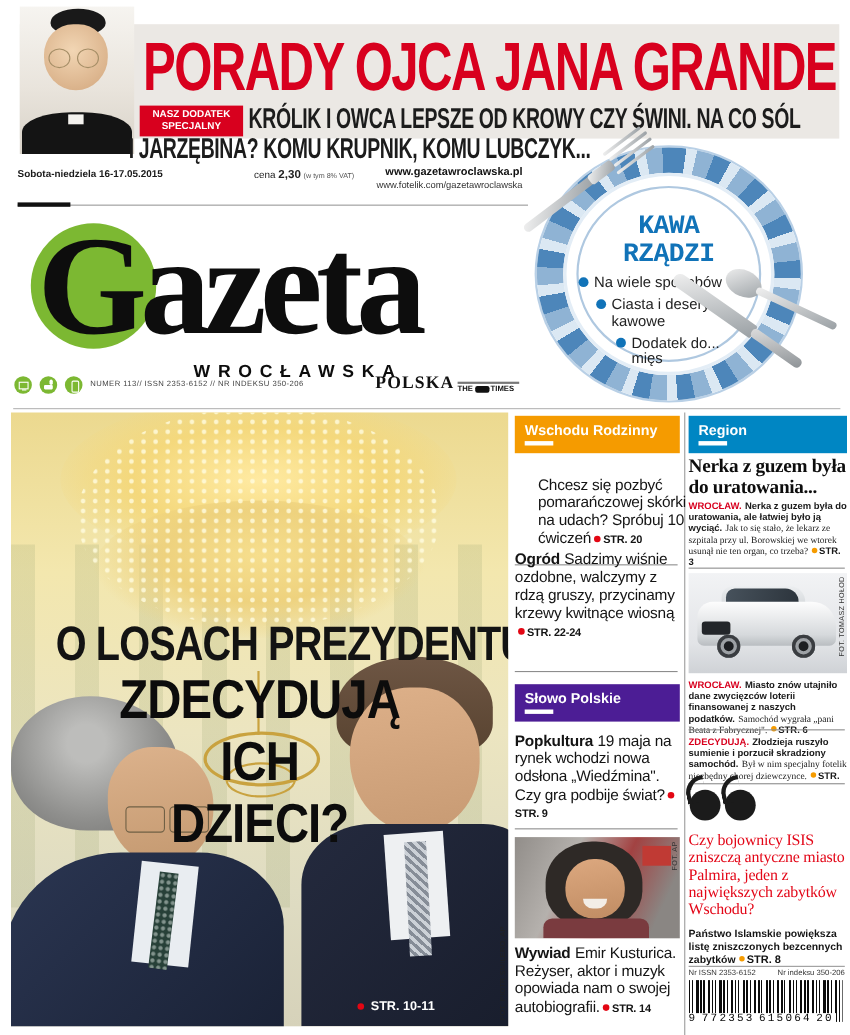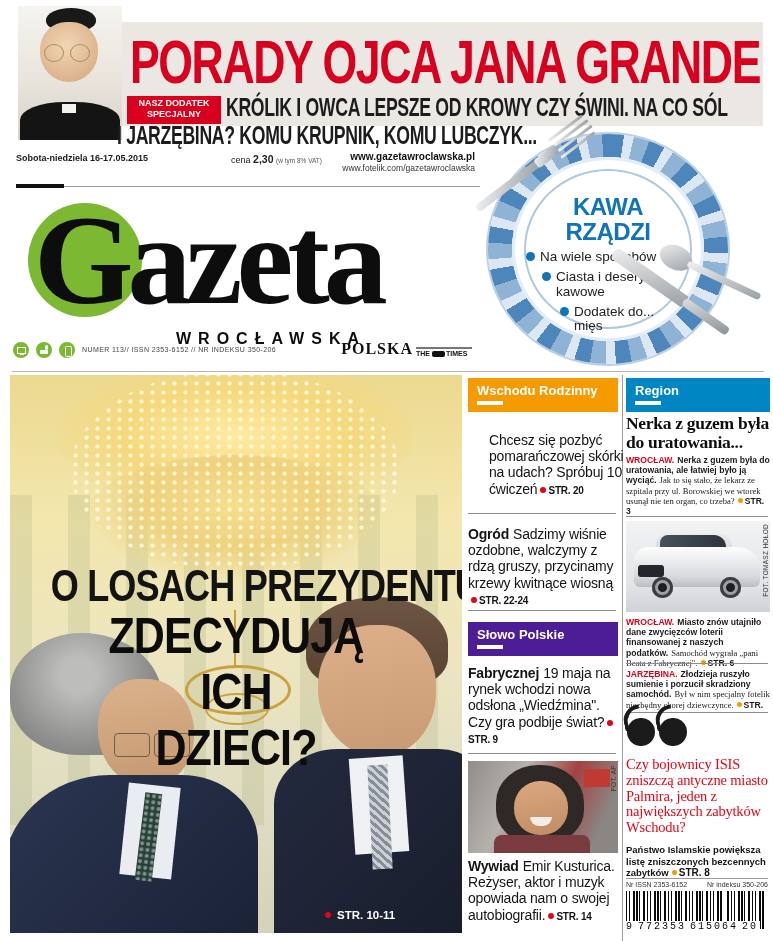--- a/index.html
+++ b/index.html
@@ -61,21 +61,21 @@
   .mast-rule{left:12px;top:371px;width:752px;height:1px;background:#b5b5b5;}
   .vline{left:622px;top:375px;width:1px;height:566px;background:#9c9c9c;}
 
   
   .plate{left:488px;top:134px;width:240px;height:230px;border-radius:50%;z-index:4;
     background:repeating-conic-gradient(#4d86ba 0 8deg,#dbe8f3 8deg 13deg,#8fb3d4 13deg 21deg);
     box-shadow:0 0 0 2px #b9d0e6;}
   .plate-in{position:absolute;left:24px;top:23px;right:24px;bottom:23px;border-radius:50%;background:#fff;
     box-shadow:inset 0 0 0 3px #e3edf6,inset 0 0 0 12px #fff,inset 0 0 0 14px rgba(77,134,186,.45);}
   .kawa{position:absolute;left:0;top:60px;width:100%;text-align:center;color:#1173b8;
-    font-size:24px;font-weight:800;line-height:1.05;letter-spacing:-.5px;z-index:6;}
+    font-size:24px;font-weight:800;line-height:1.05;letter-spacing:-.5px;z-index:6;font-family:Liberation Mono, monospace;}
   .pl-items{position:absolute;left:38px;top:116px;width:180px;z-index:6;}
   .pl-it{display:flex;gap:5px;align-items:flex-start;font-size:13.5px;color:#222;line-height:1.1;margin-bottom:5px;}
   .pl-it .pdot{flex:0 0 9px;width:9px;height:9px;border-radius:50%;background:#1173b8;margin-top:2px;}
   .pl-i2{margin-left:16px;width:120px;}
   .pl-i3{margin-left:34px;width:110px;}
   .silver{background:linear-gradient(135deg,#f0f0f0,#9aa0a4);}
   .fork{left:462px;top:150px;width:150px;height:28px;transform:rotate(-37deg);z-index:5;}
   .fk-h{position:absolute;left:0;top:10px;width:78px;height:8px;border-radius:5px;}
   .fk-n{position:absolute;left:74px;top:9px;width:26px;height:10px;border-radius:3px;}
   .fk-t{position:absolute;width:42px;height:3.4px;border-radius:2px;}
@@ -332,30 +332,30 @@
   </div>
 
   <div class="abs seclab lab-or" style="left:468px;top:378px;">
     <span>Wschodu Rodzinny</span>
     <span class="dash"></span>
   </div>
   <div class="abs mbody" style="top:432px;margin-left:21px;">
     <span>Chcesz się pozbyć pomarańczowej skórki na udach? Spróbuj 10 ćwiczeń</span><span class="ref"><i class="dot dr"></i><b>STR. 20</b></span>
   </div>
   <div class="abs hdiv" style="left:468px;top:513px;width:148px;"></div>
-  <div class="abs mbody" style="top:526px;">
+  <div class="abs mbody" style="top:500px;">
     <span class="lead">Ogród</span><span>Sadzimy wiśnie ozdobne, walczymy z rdzą gruszy, przycinamy krzewy kwitnące wiosną</span><span class="ref"><i class="dot dr"></i><b>STR. 22-24</b></span>
   </div>
   <div class="abs hdiv" style="left:468px;top:610px;width:148px;"></div>
   <div class="abs seclab lab-red" style="left:468px;top:622px;">
     <span>Słowo Polskie</span>
     <span class="dash"></span>
   </div>
   <div class="abs mbody" style="top:665px;">
-    <span class="lead">Fabrycznej</span><span>19 maja na rynek wchodzi nowa odsłona „Wiedźmina". Czy gra podbije świat?</span><span class="ref"><i class="dot dr"></i><b>STR. 9</b></span>
+    <span class="lead">Popkultura</span><span>19 maja na rynek wchodzi nowa odsłona „Wiedźmina". Czy gra podbije świat?</span><span class="ref"><i class="dot dr"></i><b>STR. 9</b></span>
   </div>
   <div class="abs hdiv" style="left:468px;top:753px;width:148px;"></div>
   <div class="abs kphoto">
     <div class="ku-red"></div>
     <div class="ku-hair"></div>
     <div class="ku-face"></div>
     <div class="ku-smile"></div>
     <div class="ku-shirt"></div>
   </div>
   <div class="abs vcred cred-ku">FOT. AP</div>
@@ -379,21 +379,21 @@
     <div class="car-grille"></div>
     <div class="car-wheel cw1"></div>
     <div class="car-wheel cw2"></div>
   </div>
   <div class="abs vcred cred-car">FOT. TOMASZ HOŁOD</div>
   <div class="abs rbody" style="top:617px;">
     <b class="city">WROCŁAW.</b><b class="rb">Miasto znów utajniło dane zwycięzców loterii finansowanej z naszych podatków.</b><span class="rs">Samochód wygrała „pani Beata z Fabrycznej".</span><span class="ref"><i class="dot do"></i><b>STR. 6</b></span>
   </div>
   <div class="abs hdiv" style="left:626px;top:663px;width:142px;"></div>
   <div class="abs rbody" style="top:669px;">
-    <b class="city">JARZĘBINA.</b><b class="rb">Złodzieja ruszyło sumienie i porzucił skradziony samochód.</b><span class="rs">Był w nim specjalny fotelik niezbędny chorej dziewczynce.</span><span class="ref"><i class="dot do"></i><b>STR. 7</b></span>
+    <b class="city">ZDECYDUJĄ.</b><b class="rb">Złodzieja ruszyło sumienie i porzucił skradziony samochód.</b><span class="rs">Był w nim specjalny fotelik niezbędny chorej dziewczynce.</span><span class="ref"><i class="dot do"></i><b>STR. 7</b></span>
   </div>
   <div class="abs hdiv" style="left:626px;top:712px;width:142px;"></div>
   <div class="abs qmark q1"></div>
   <div class="abs qmark q2"></div>
   <div class="abs quote">Czy bojownicy ISIS zniszczą antyczne miasto Palmira, jeden z największych zabytków Wschodu?</div>
   <div class="abs qfoot">
     <span>Państwo Islamskie powiększa listę zniszczonych bezcennych zabytków</span><span class="ref"><i class="dot do"></i><b>STR. 8</b></span>
   </div>
 
   <div class="abs bc-rule"></div>

